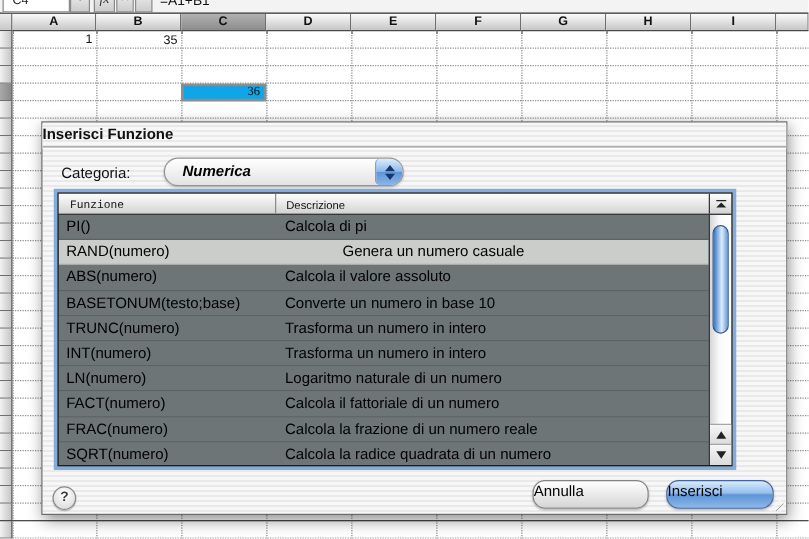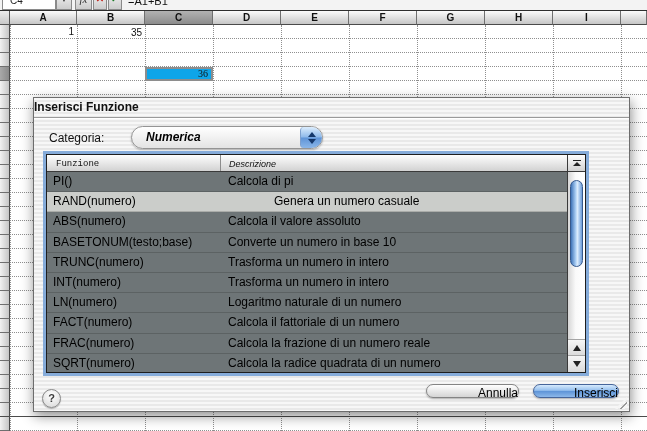--- a/index.html
+++ b/index.html
@@ -64,21 +64,21 @@
   .tri-down { width:0; height:0; border-left:4px solid transparent; border-right:4px solid transparent; border-top:5px solid #15386b; }
 
   
   .list { position:absolute; left:12px; top:56px; width:540px; height:219px; box-sizing:border-box;
     border:1px solid #1e1e1e; background:#6e7577;
     box-shadow:0 0 0 3px rgba(128,168,216,.95); }
   .list-header { position:absolute; left:0; top:0; right:0; height:17px; box-sizing:border-box;
     display:flex; background:linear-gradient(#fefefe,#d2d2d2);
     border-bottom:1px solid #3a3a3a; font-size:9px; color:#111; }
   .lh-fn { width:174px; box-sizing:border-box; padding:4px 0 0 9px; border-right:1px solid #8d8d8d;font-family:Liberation Mono, monospace; }
-  .lh-desc { flex:1; padding:4px 0 8px 8px;font-style:italic; }
+  .lh-desc { flex:1; padding:4px 0 8px 8px; }
   .lh-sort { width:18px; box-sizing:border-box; border-left:1px solid #3a3a3a;
     display:flex; flex-direction:column; align-items:center; justify-content:center; }
   .sort-line { width:8px; height:1px; background:#222; margin-bottom:1px; }
   .sort-tri { width:0; height:0; border-left:4px solid transparent; border-right:4px solid transparent; border-bottom:4px solid #222; }
 
   .list-body { position:absolute; left:0; top:17px; right:18px; bottom:0; overflow:hidden; }
   .lrow { display:flex; height:20.2px; box-sizing:border-box; background:#6e7577;
     border-bottom:1px solid rgba(0,0,0,.16); font-size:12px; color:#000; }
   .lrow.sel { background:#cbcdca;gap:46px; }
   .lr-fn { width:174px; box-sizing:border-box; padding-left:6px; line-height:19px; white-space:nowrap; overflow:hidden; }
@@ -97,22 +97,22 @@
   .sb-down { bottom:0; }
   .sb-tri-up   { width:0; height:0; border-left:4px solid transparent; border-right:4px solid transparent; border-bottom:6px solid #222; }
   .sb-tri-down { width:0; height:0; border-left:4px solid transparent; border-right:4px solid transparent; border-top:6px solid #222; }
 
   
   .help-btn { position:absolute; left:8px; top:291px; width:19px; height:19px; box-sizing:border-box;
     border:1px solid #898989; border-radius:50%;
     background:radial-gradient(circle at 50% 32%,#ffffff,#d6d6d6);
     text-align:center; line-height:17px; font-size:11px; font-weight:bold; color:#3a3a3a;
     box-shadow:0 1px 1px rgba(0,0,0,.25); }
-  .btn { position:absolute; top:286px; height:14px; box-sizing:border-box; border-radius:10px;
-    font-size:12px; text-align:right; line-height:17px; color:#000;
+  .btn { position:absolute; top:286px; height:23px; box-sizing:border-box; border-radius:10px;
+    font-size:12px; text-align:left; line-height:17px; color:#000;
     box-shadow:0 1px 2px rgba(0,0,0,.3); }
   .btn-cancel { left:392px; width:93px; border:1px solid #848484;
     background:linear-gradient(#ffffff,#d5d5d5); }
   .btn-ok { left:499px; width:86px; border:1px solid #46659a;
     background:linear-gradient(#d6eafd,#95bfed 45%,#5e94d7 52%,#8cb8ea); }
   .resize-grip { position:absolute; right:2px; bottom:2px; width:12px; height:12px;
     background:repeating-linear-gradient(135deg,transparent 0 2px,#9b9b9b 2px 3px,#f5f5f5 3px 5px);
     clip-path:polygon(100% 0,100% 100%,0 100%); }
 </style>
 </head>

